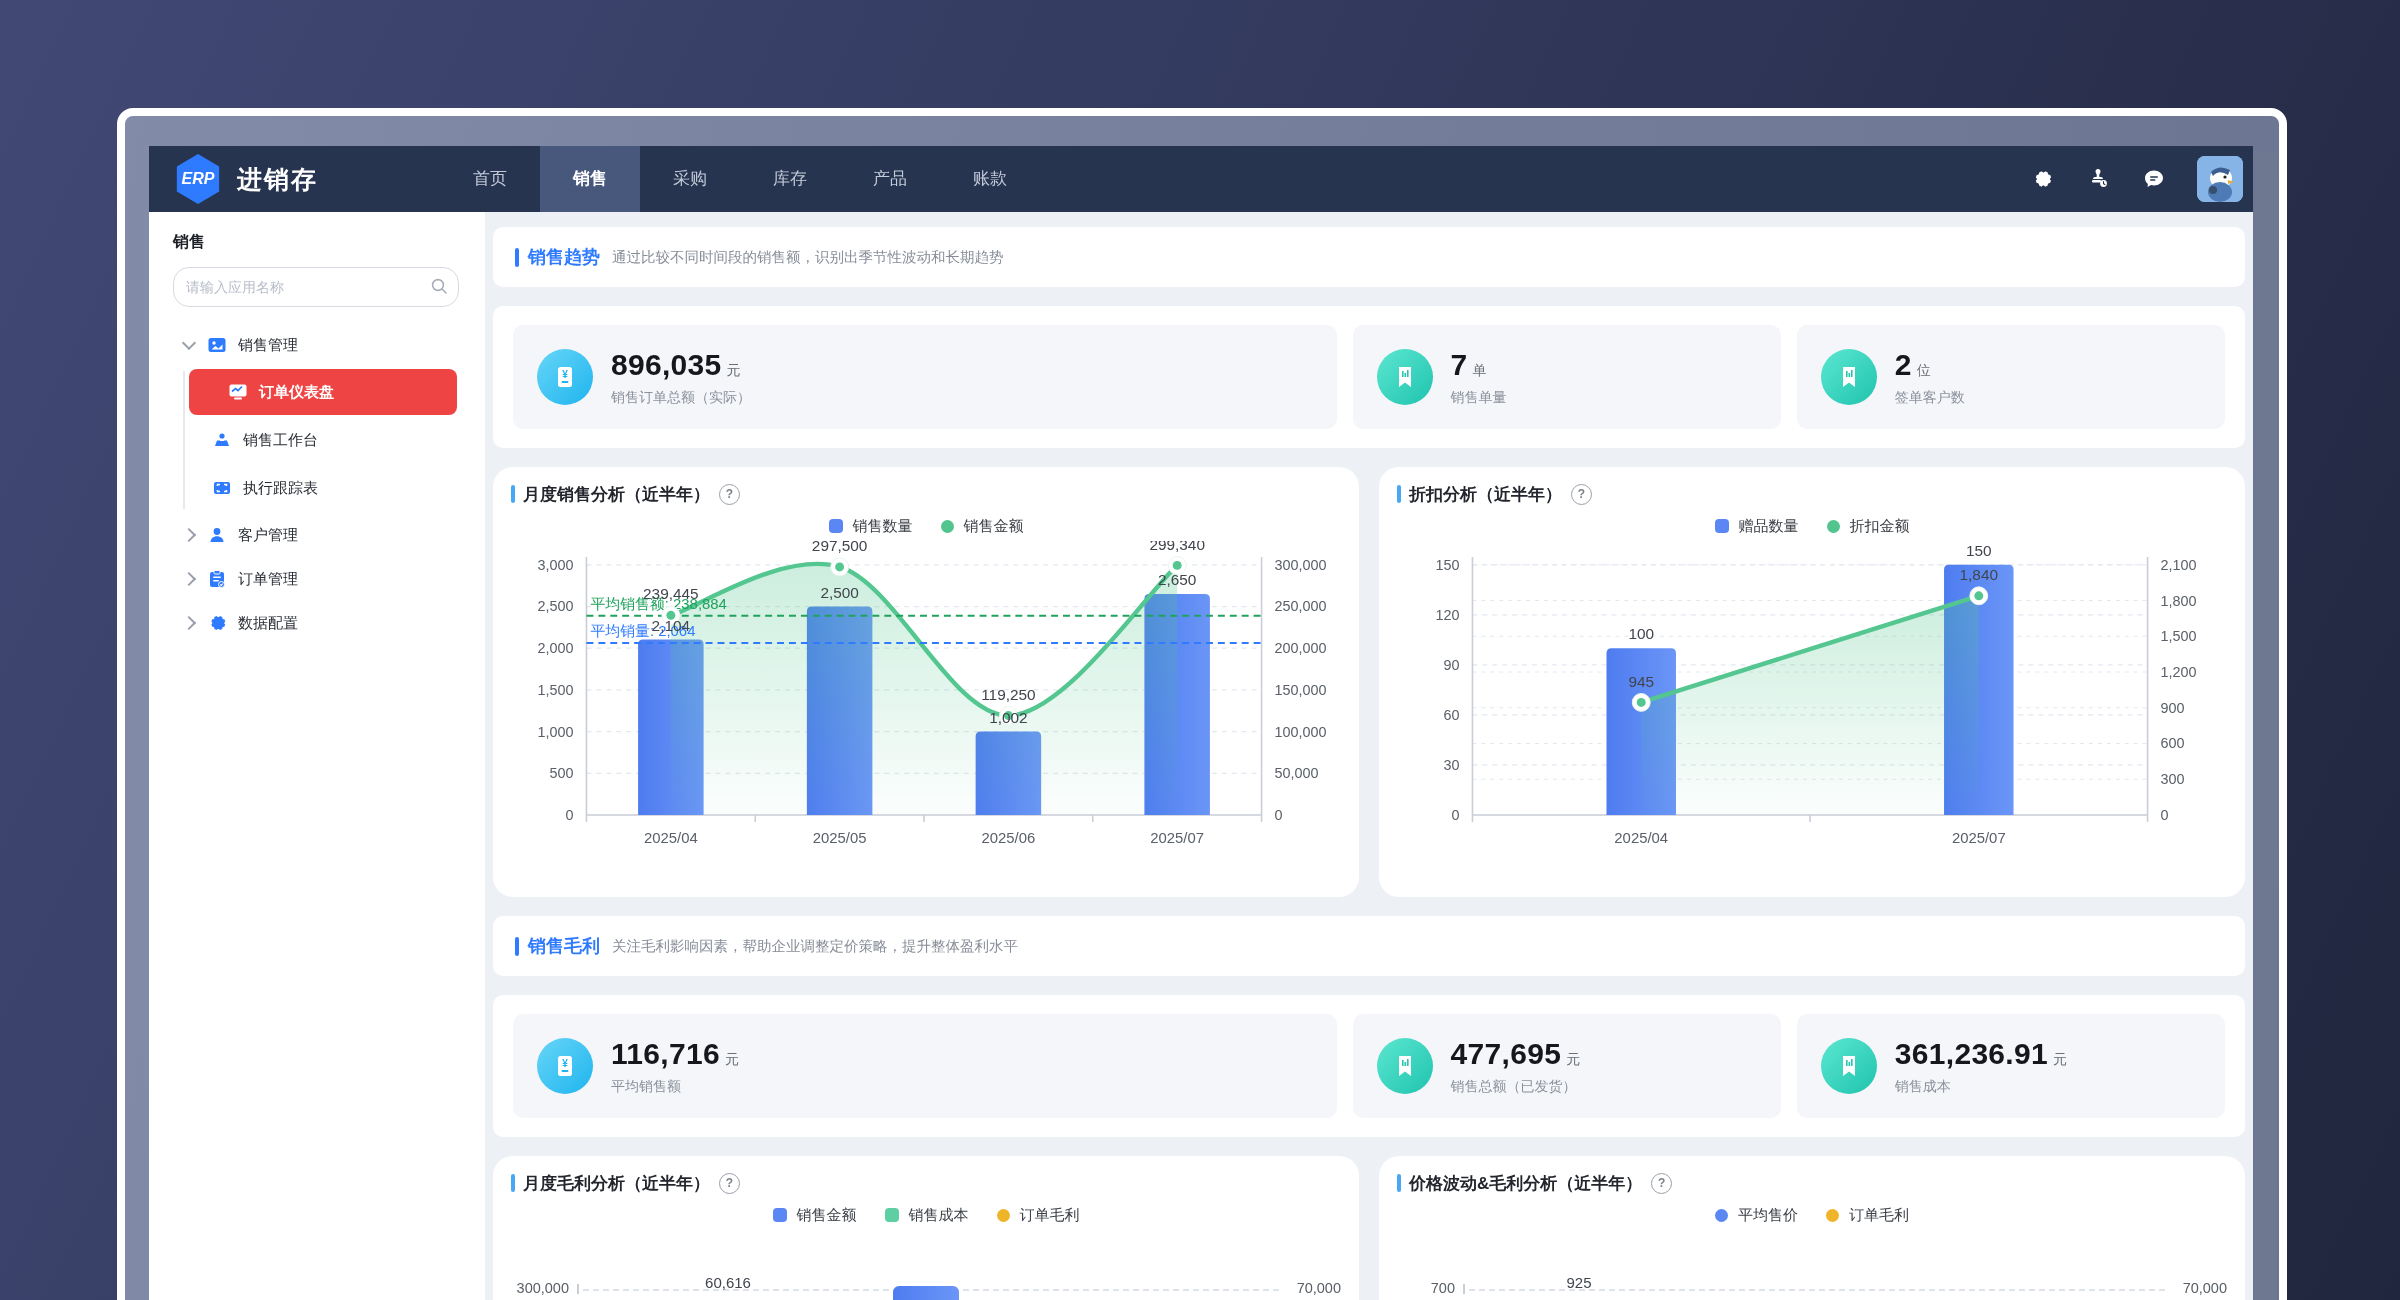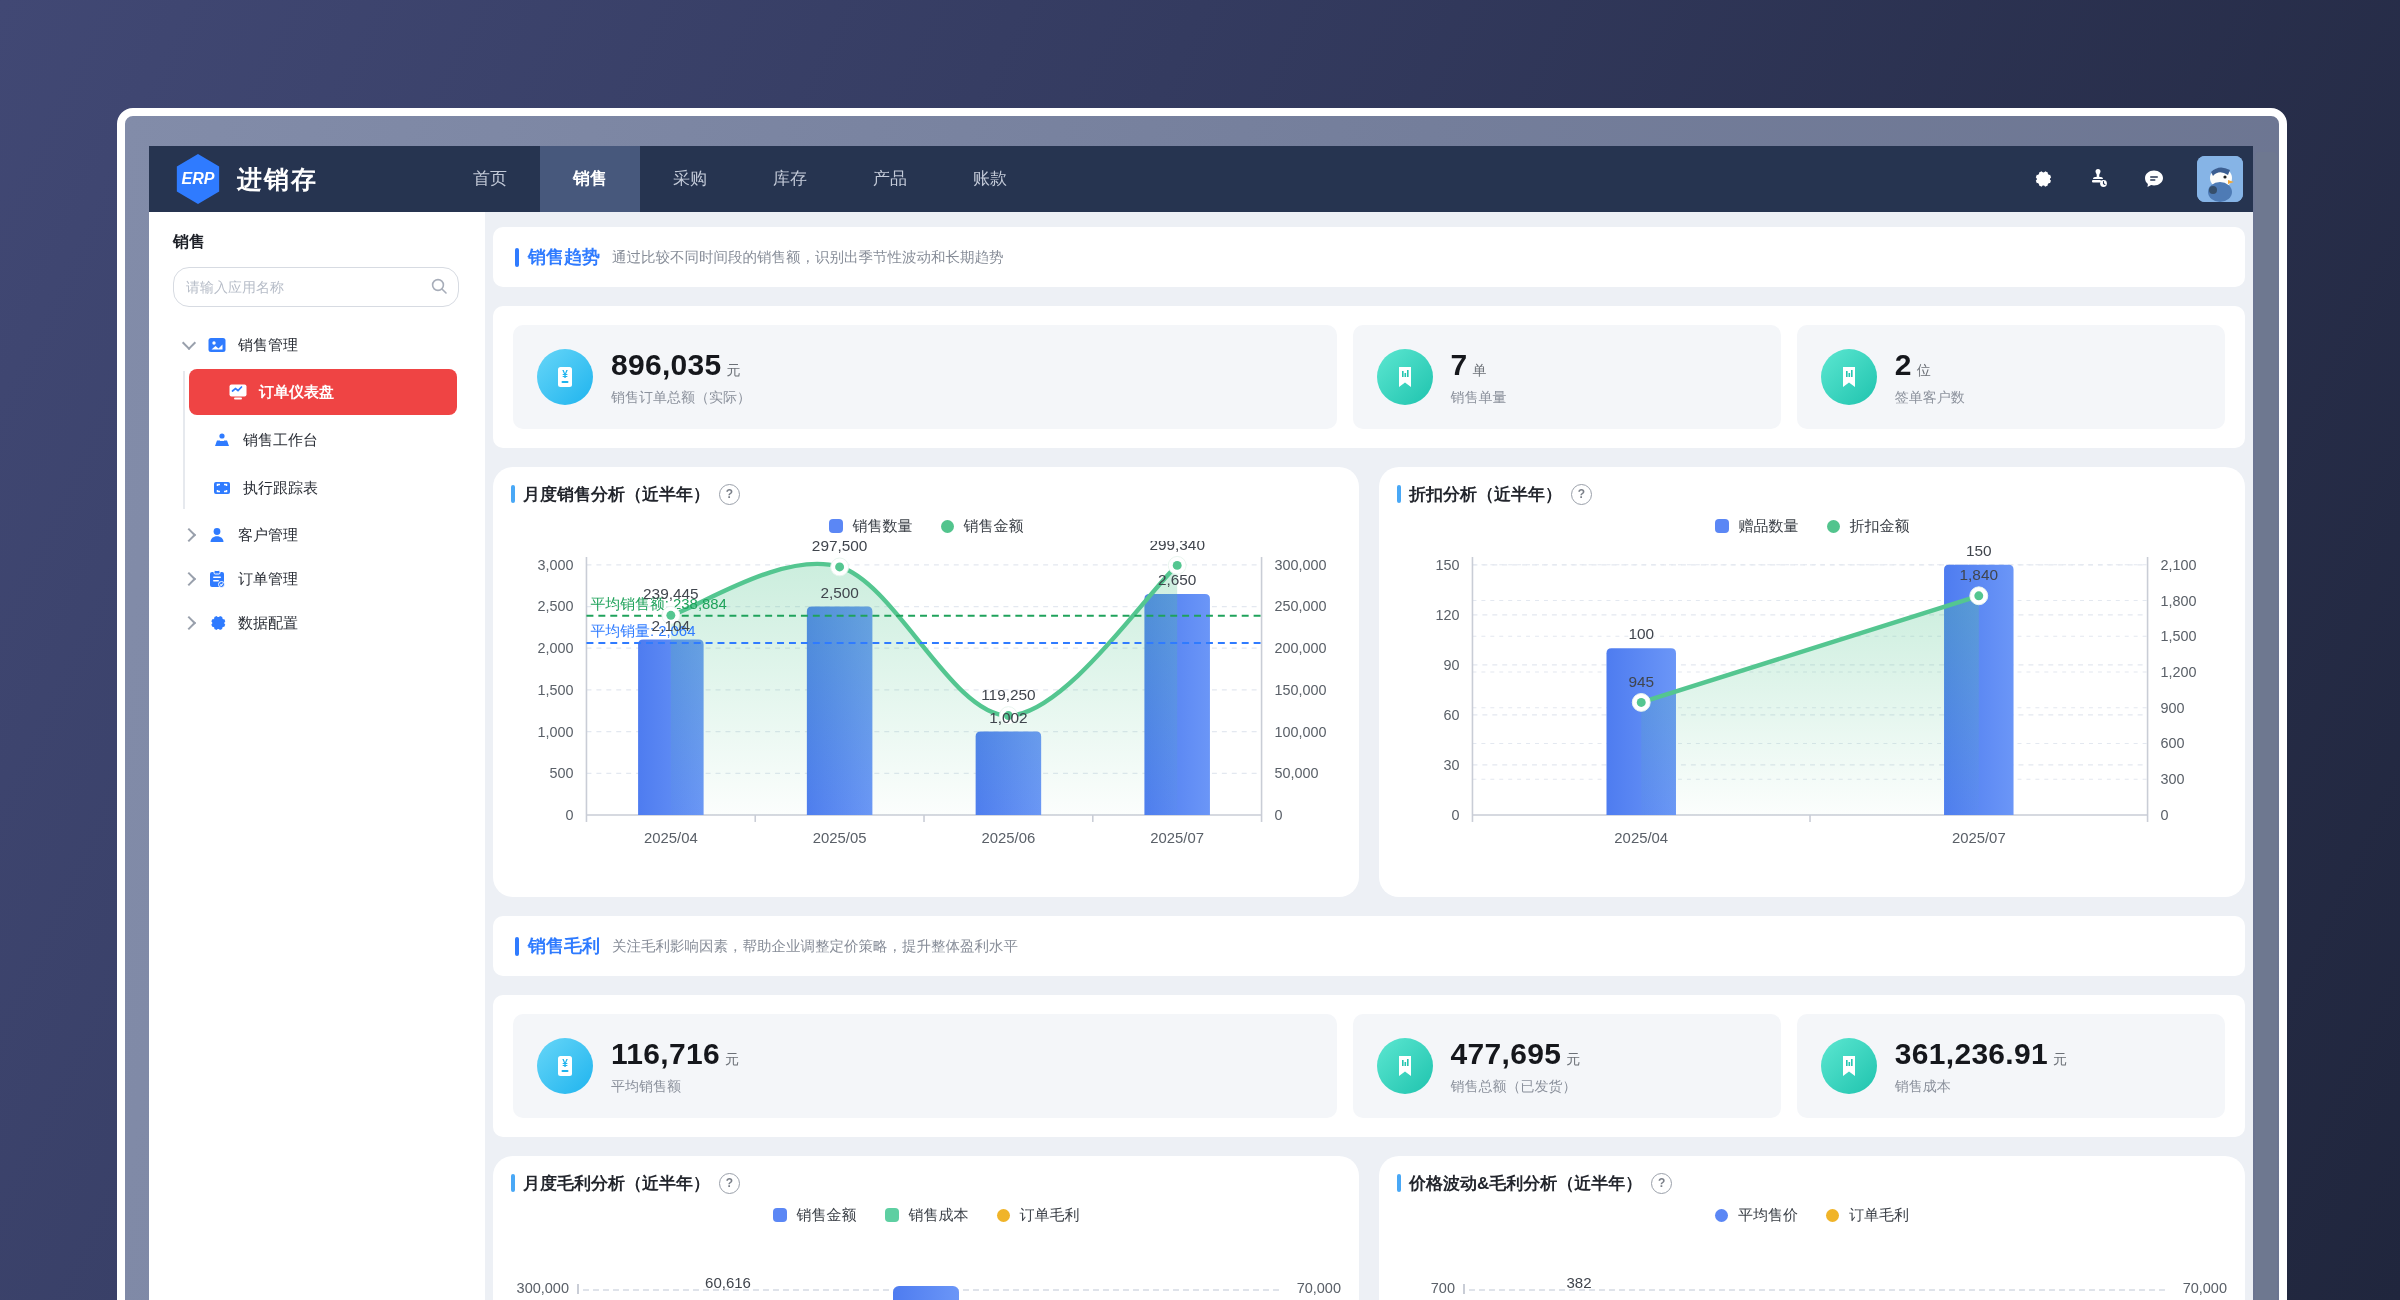--- a/index.html
+++ b/index.html
@@ -561,21 +561,21 @@
                 </span>
                 <span class="lg-item">
                   <span class="lg-marker circle" style="background: rgb(240, 180, 41);"></span>
                   <span>订单毛利</span>
                 </span>
               </div>
             <div class="sliver">
               <span class="tickL">700</span>
               <span class="tickmark"></span>
               <span class="dash"></span>
-              <span class="vlabel" style="left:150px;width:64px;text-align:center">382</span>
+              <span class="vlabel" style="left:150px;width:64px;text-align:center">925</span>
               <span class="tickR">70,000</span>
             </div>
           </div>
         </div>
 
       </div>
     </div>
   </div>
 </div>
 

